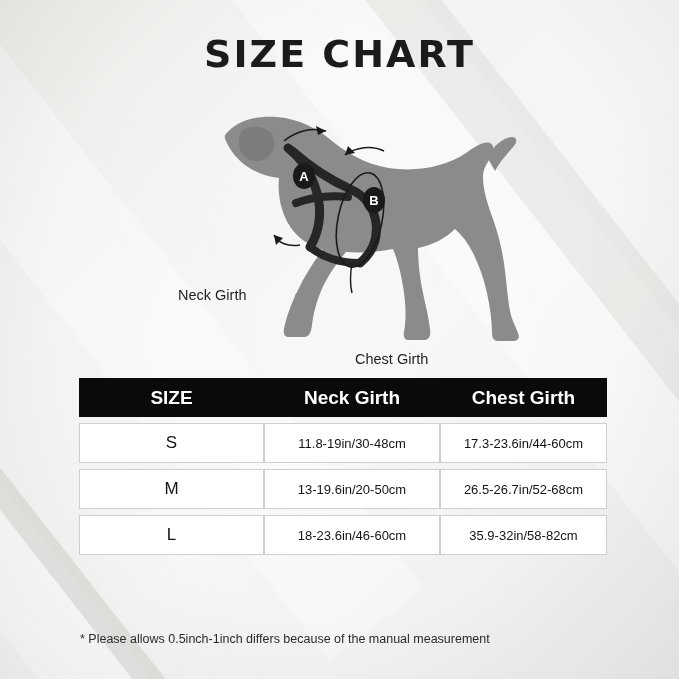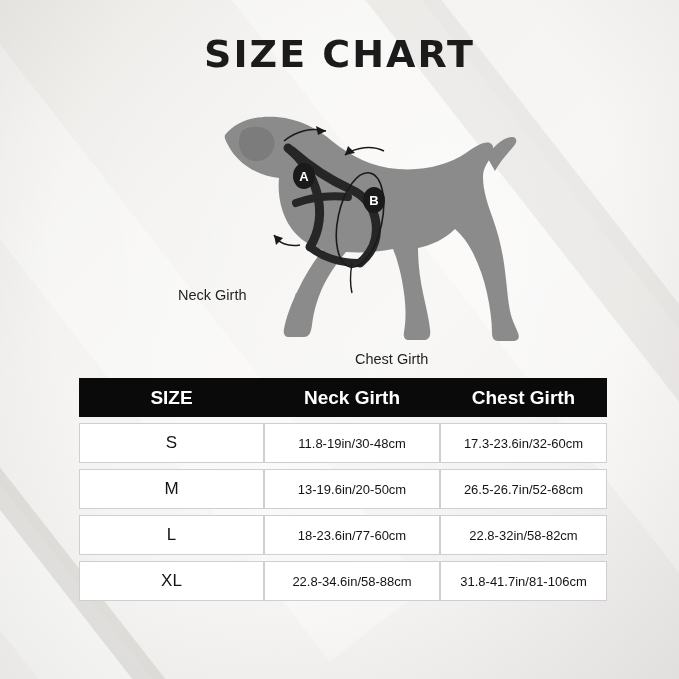--- a/index.html
+++ b/index.html
@@ -220,33 +220,29 @@
       <tr>
         <th class="c1">SIZE</th>
         <th class="c2">Neck Girth</th>
         <th class="c3">Chest Girth</th>
       </tr>
     </thead>
     <tbody>
       <tr>
         <td class="sz">S</td>
         <td>11.8-19in/30-48cm</td>
-        <td>17.3-23.6in/32-60cm</td>
+        <td>17.3-23.6in/44-60cm</td>
       </tr>
       <tr>
         <td class="sz">M</td>
         <td>13-19.6in/20-50cm</td>
         <td>26.5-26.7in/52-68cm</td>
       </tr>
       <tr>
         <td class="sz">L</td>
-        <td>18-23.6in/77-60cm</td>
-        <td>22.8-32in/58-82cm</td>
-      </tr>
-      <tr>
-        <td class="sz">XL</td>
-        <td>22.8-34.6in/58-88cm</td>
-        <td>31.8-41.7in/81-106cm</td>
+        <td>18-23.6in/46-60cm</td>
+        <td>35.9-32in/58-82cm</td>
       </tr>
     </tbody>
   </table>
 
+  <div class="footnote">* Please allows 0.5inch-1inch differs because of the  manual measurement</div>
 </div>
 
 </body></html>

